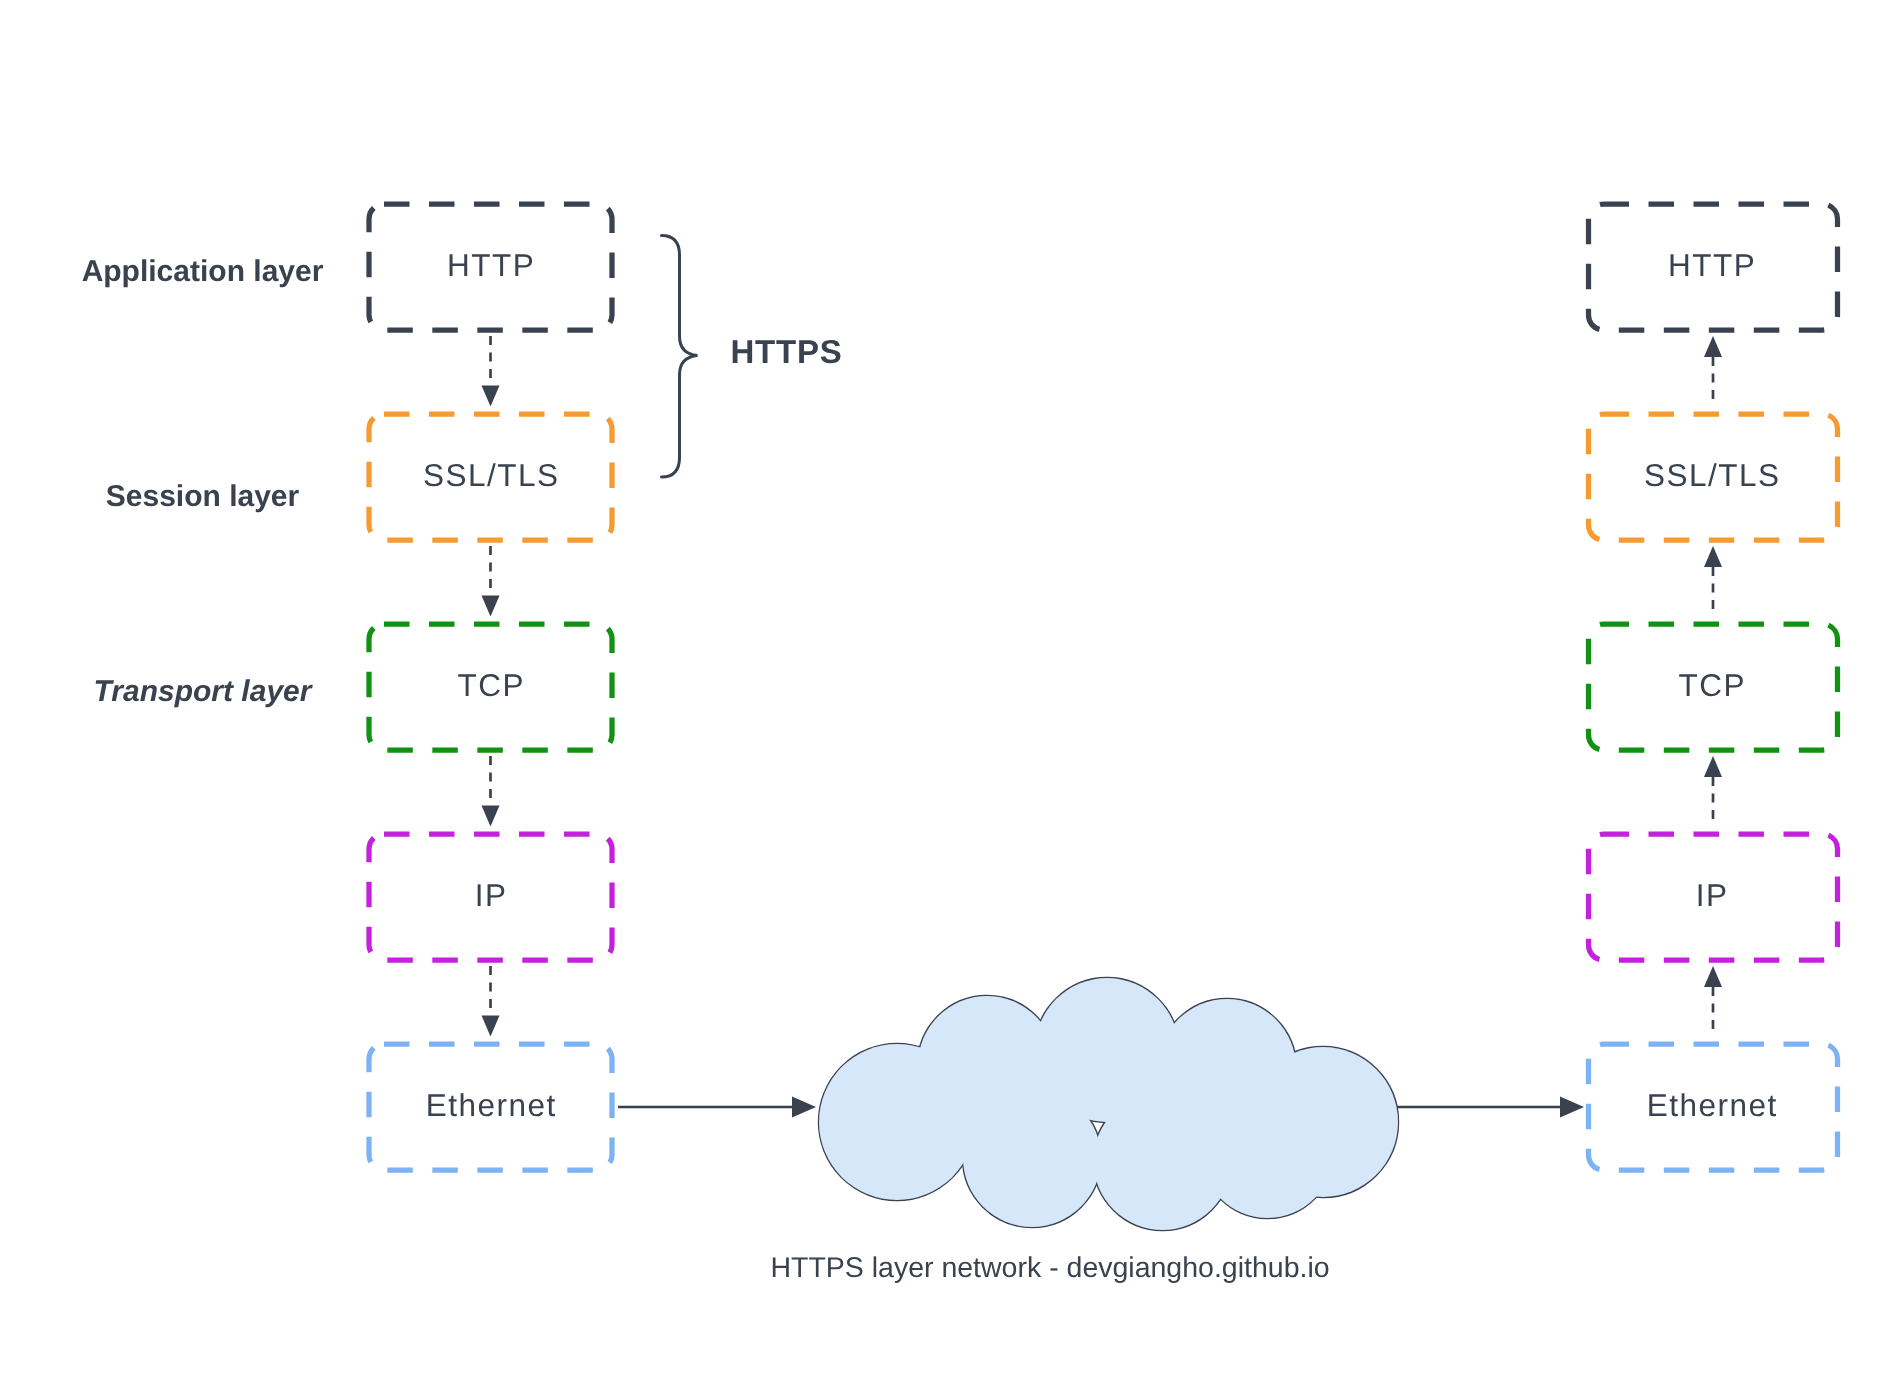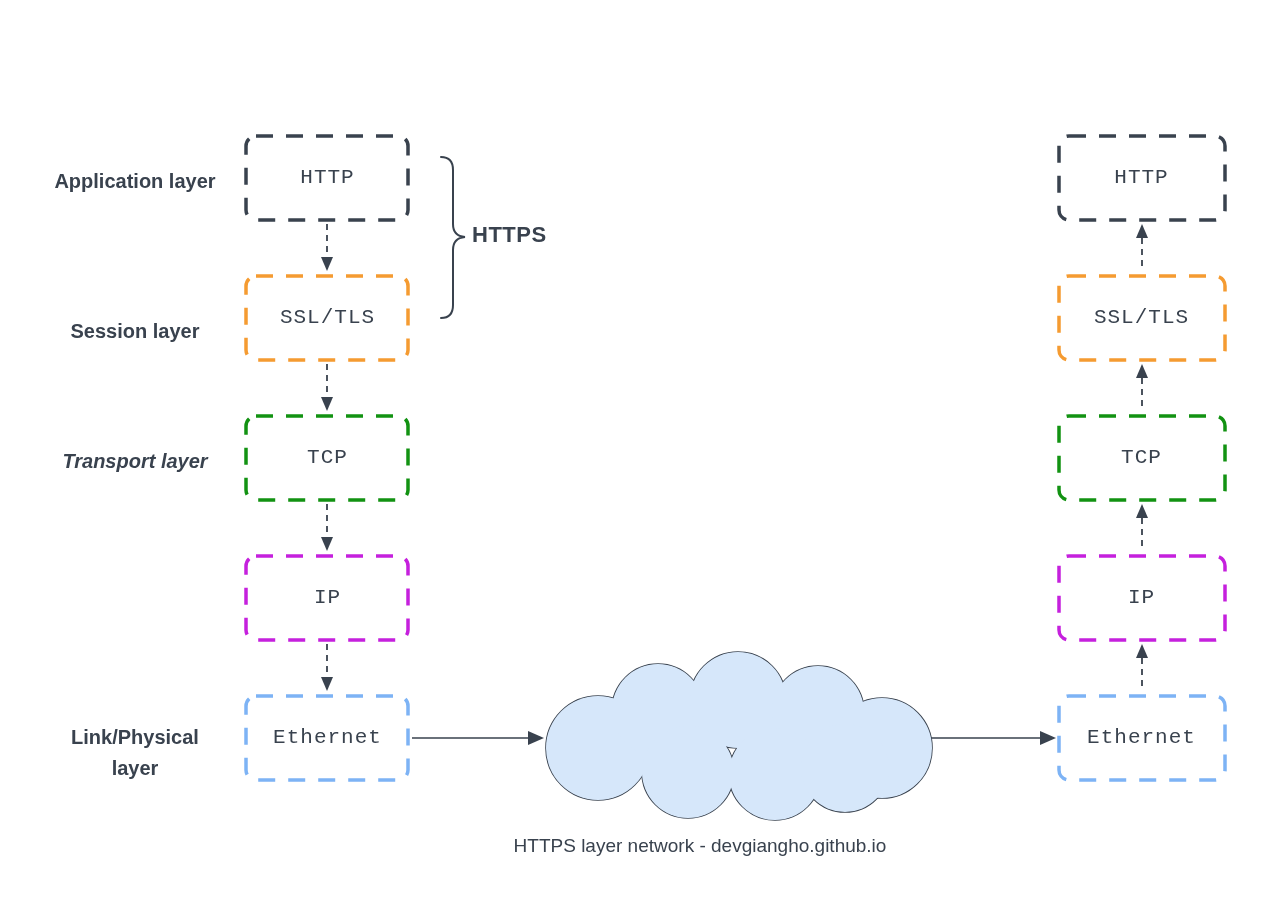--- a/index.html
+++ b/index.html
@@ -20,28 +20,28 @@
     font-size:20px;font-weight:600;
     color:#39424E;
     line-height:1.55;
   }
   .layer-label.narrow{width:150px;left:60px;}
 
   .proto-box{
     position:absolute;
     width:165px;height:85px;
     display:flex;align-items:center;justify-content:center;
-    font-family:Liberation Mono, monospace;
+    font-family:Liberation Sans, sans-serif;
     font-size:21px;color:#39424E;
     letter-spacing:1px;
     box-sizing:border-box;
   }
 
   .https-label{
-    position:absolute;left:472px;top:222px;
+    position:absolute;left:487px;top:222px;
     font-size:22px;font-weight:700;color:#39424E;
     letter-spacing:0.5px;
   }
 
   .cloud-label{
     position:absolute;left:640px;top:721px;width:200px;
     text-align:center;
     font-size:22px;font-weight:700;color:#39424E;
     letter-spacing:1px;
   }
@@ -135,21 +135,20 @@
       <use href="#cloud-lobes"></use>
     </g>
     <g fill="#D6E7FA">
       <use href="#cloud-lobes"></use>
     </g>
   </svg>
 
   <div class="layer-label" style="top:166px;">Application layer</div>
   <div class="layer-label" style="top:316px;">Session layer</div>
   <div class="layer-label" style="top:446px;font-style:italic;">Transport layer</div>
-  <div class="layer-label narrow" style="top:722px;">Link/Physical layer</div>
 
   <div class="proto-box lx row0">HTTP</div>
   <div class="proto-box lx row1">SSL/TLS</div>
   <div class="proto-box lx row2">TCP</div>
   <div class="proto-box lx row3">IP</div>
   <div class="proto-box lx row4">Ethernet</div>
 
   <div class="proto-box rx row0">HTTP</div>
   <div class="proto-box rx row1">SSL/TLS</div>
   <div class="proto-box rx row2">TCP</div>

